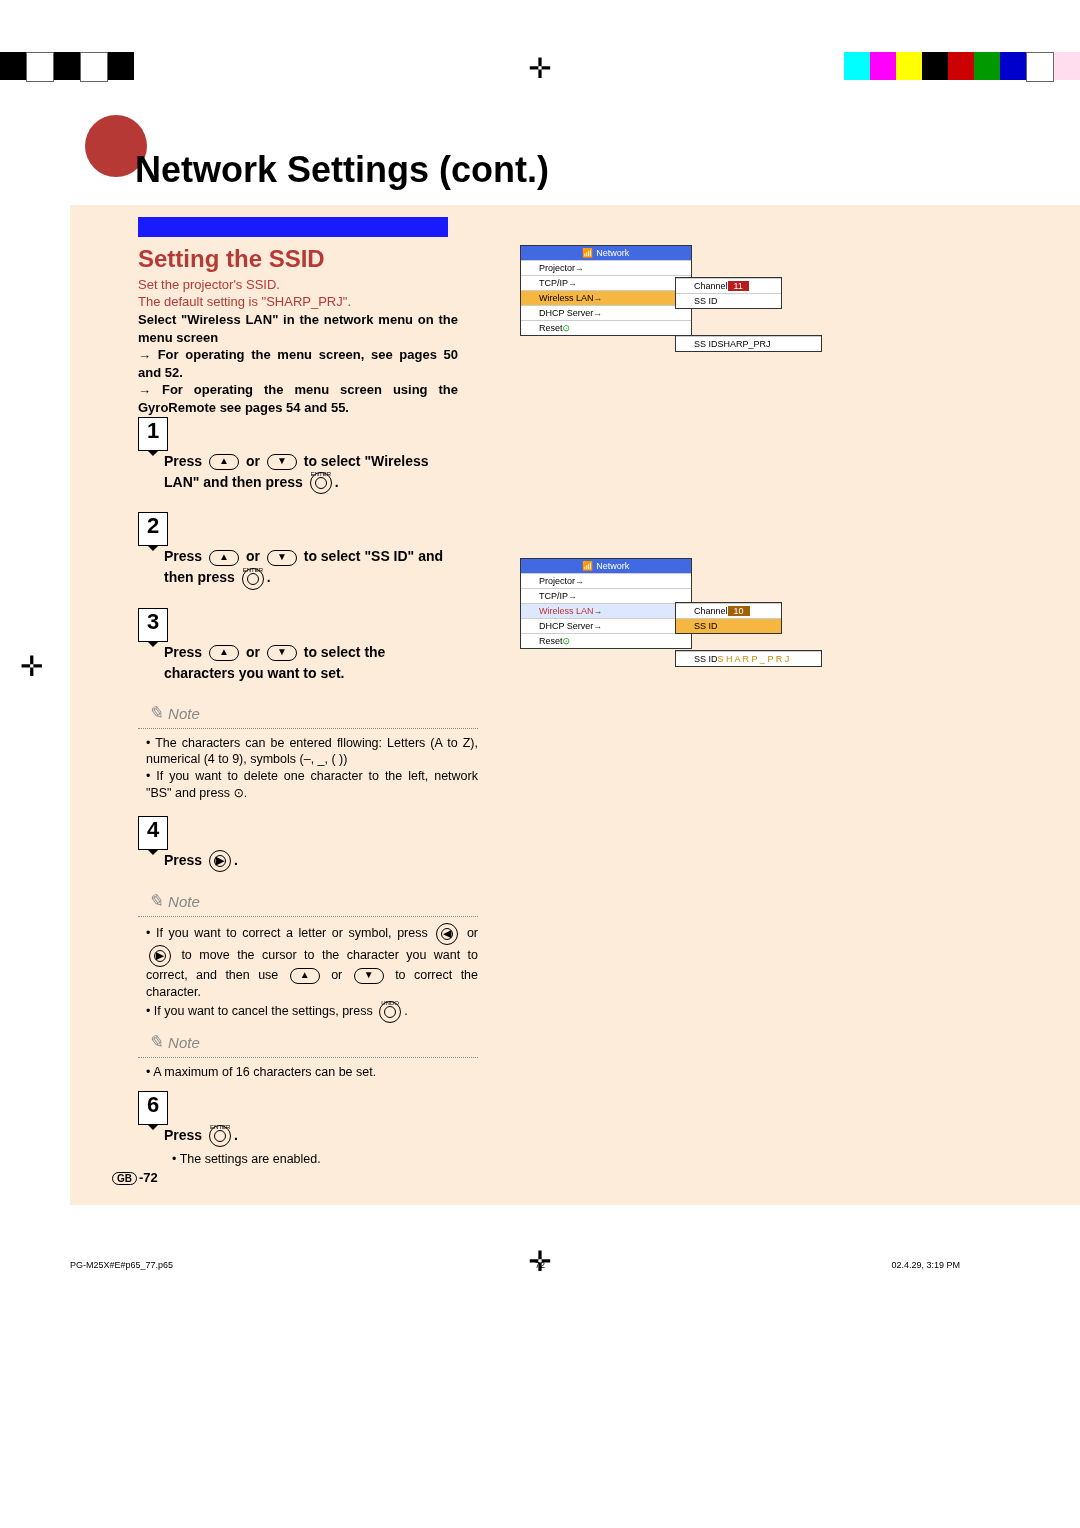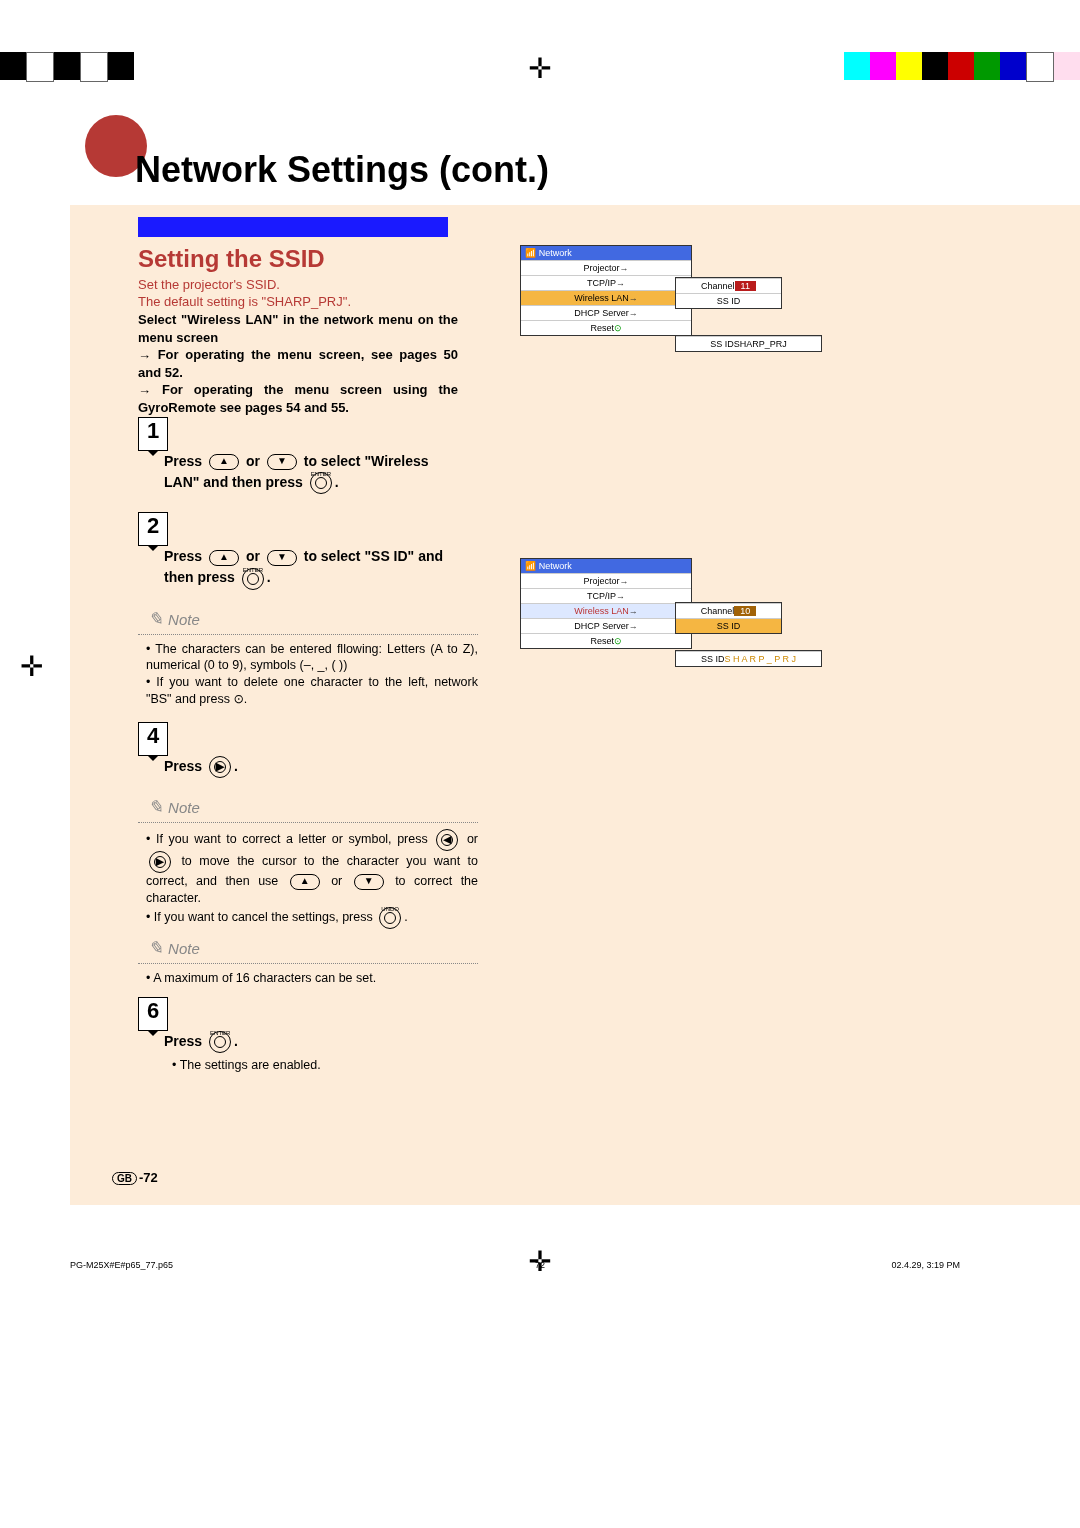--- a/index.html
+++ b/index.html
@@ -31,22 +31,22 @@
 .note-label:before{content:"✎ ";font-size:18px;color:#888}
 .dotline{border-top:1px dotted #888;margin:2px 0 6px 0}
 .note-text{font-size:12.5px;font-weight:normal;line-height:1.35;margin:0 0 6px 8px;text-align:justify}
 .menu-shot{position:absolute;background:#fff;border:1px solid #333;font-size:9px}
 .menu1{top:40px;left:450px;width:170px}
 .menu2{top:353px;left:450px;width:170px}
 .sub1{top:72px;left:605px;width:105px}
 .sub1b{top:130px;left:605px;width:145px}
 .sub2{top:397px;left:605px;width:105px}
 .sub2b{top:445px;left:605px;width:145px}
-.menu-header{background:#4169e1;color:#fff;padding:2px 4px;text-align:left;font-size:9px}
-.menu-row{display:flex;justify-content:center;padding:2px 18px;border-top:1px solid #ccc}
+.menu-header{background:#4169e1;color:#fff;padding:2px 4px;text-align:center;font-size:9px}
+.menu-row{display:flex;justify-content:flex-start;padding:2px 18px;border-top:1px solid #ccc}
 .menu-row.highlight{background:#f5b642}
 .menu-row .arrow{color:#333}
 .page-num{position:absolute;bottom:20px;left:42px;font-size:13px;font-weight:bold}
 .gb-circle{display:inline-block;border:1px solid #000;border-radius:8px;padding:0 4px;font-size:10px;margin-right:2px}
 .footer-l{position:absolute;bottom:-20px;left:70px;font-size:9px;color:#000}
 .footer-c{position:absolute;bottom:-20px;left:50%;transform:translateX(-50%);font-size:9px;color:#000}
 .footer-r{position:absolute;bottom:-20px;right:120px;font-size:9px;color:#000}
 .crop-bot{position:absolute;bottom:60px;left:50%;transform:translateX(-50%);font-size:28px;color:#000}
 </style>
 </head>
@@ -92,25 +92,29 @@
 
     <div class="steps">
       <div class="step">
         <span class="step-num">1</span>
         <span class="step-body">Press <span class="inline-icon">▲</span> or <span class="inline-icon">▼</span> to select "Wireless LAN" and then press <span class="inline-icon round"><span class="enter-label">ENTER</span></span>.</span>
       </div>
       <div class="step">
         <span class="step-num">2</span>
         <span class="step-body">Press <span class="inline-icon">▲</span> or <span class="inline-icon">▼</span> to select "SS ID" and then press <span class="inline-icon round"><span class="enter-label">ENTER</span></span>.</span>
       </div>
+      <div class="step">
+        <span class="step-num">3</span>
+        <span class="step-body">Press <span class="inline-icon">▲</span> or <span class="inline-icon">▼</span> to select the characters you want to set.</span>
+      </div>
 
       <div class="note-label">Note</div>
       <div class="dotline"></div>
       <div class="note-text">
-        • <span>The characters can be entered fllowing: Letters (A to Z), numerical (0 to 9), symbols (–, _, ( ))</span><br>
+        • <span>The characters can be entered fllowing: Letters (A to Z), numerical (4 to 9), symbols (–, _, ( ))</span><br>
         • <span>If you want to delete one character to the left, network "BS" and press ⊙.</span>
       </div>
 
       <div class="step" style="margin-top:14px">
         <span class="step-num">4</span>
         <span class="step-body">Press <span class="inline-icon round" style="font-size:11px;line-height:18px">▶</span>.
         </span>
       </div>
 
       <div class="note-label">Note</div>

